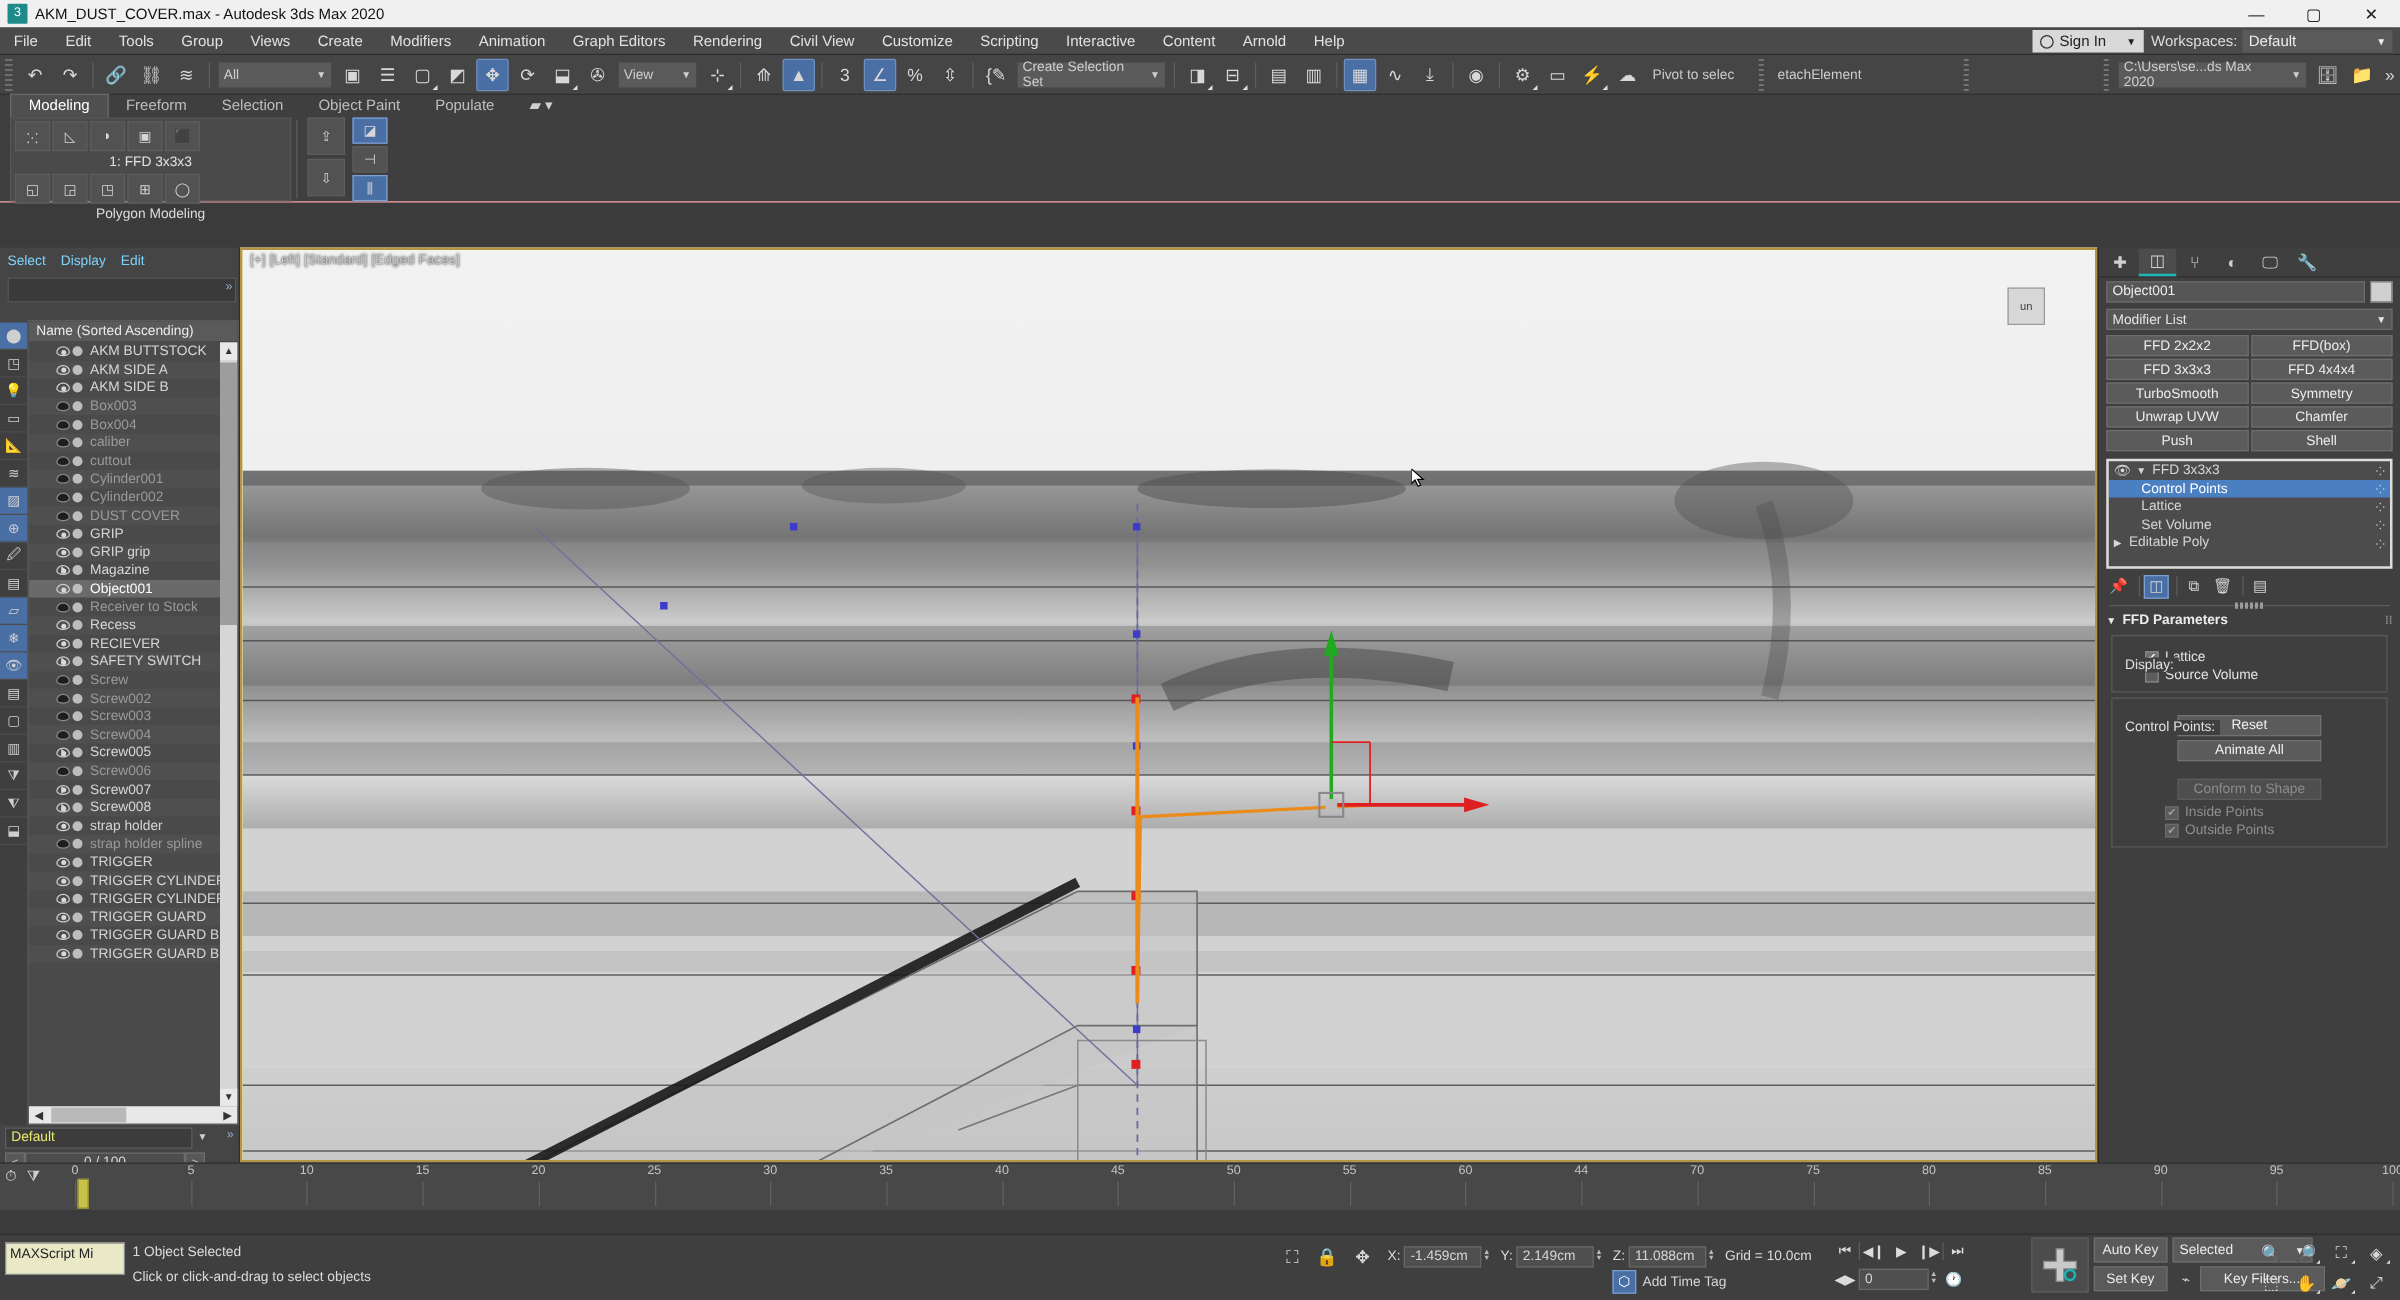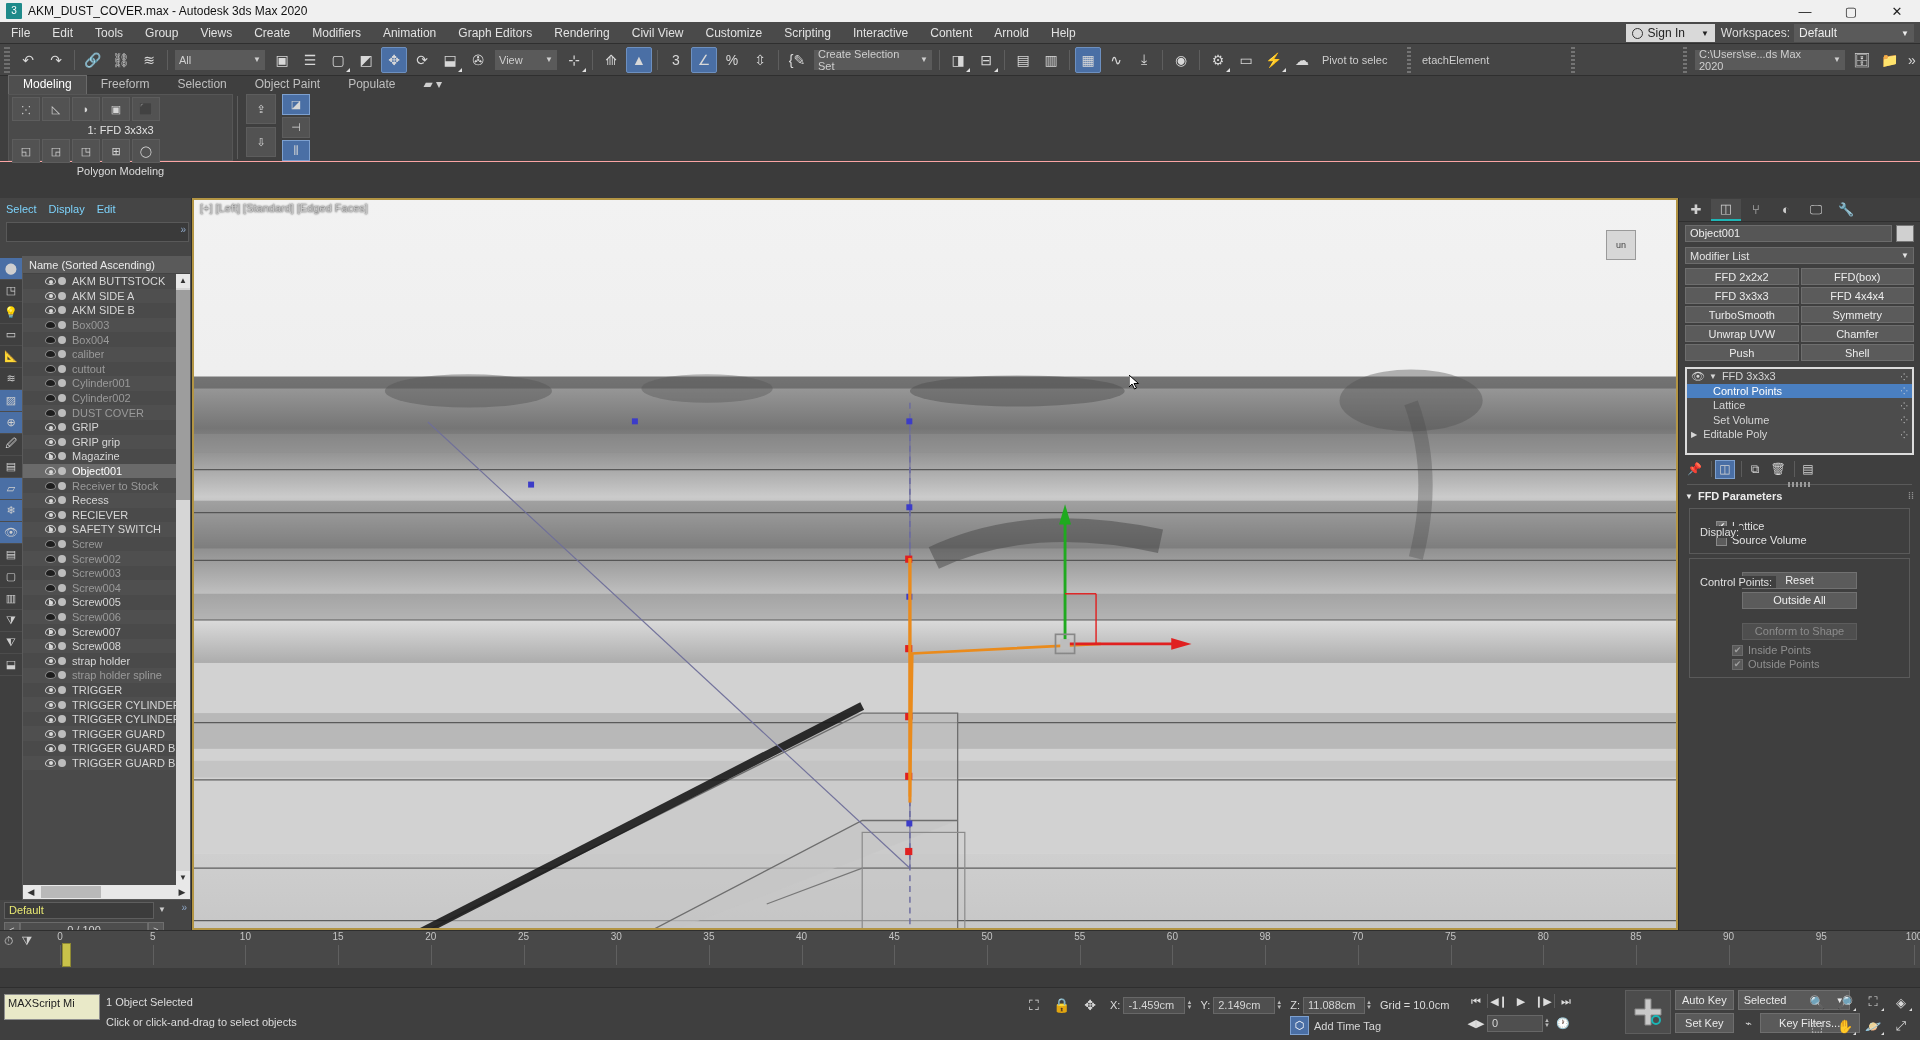--- a/index.html
+++ b/index.html
@@ -758,21 +758,21 @@
       <div class="ck">
         <span class="bx empty"></span>
         <span>Source Volume</span>
       </div>
     </div>
 
 
     <div class="grp">
       <span class="gl">Control Points:</span>
       <div class="cpbtn">Reset</div>
-      <div class="cpbtn">Outside All</div>
+      <div class="cpbtn">Animate All</div>
       <div style="height:8px"></div>
       <div class="cpbtn dis">Conform to Shape</div>
       <div class="ck dis" style="padding-left:34px">
         <span class="bx">✔</span>
         <span>Inside Points</span>
       </div>
       <div class="ck dis" style="padding-left:34px">
         <span class="bx">✔</span>
         <span>Outside Points</span>
       </div>
@@ -806,21 +806,21 @@
       <div class="ticklbl" style="left: 741.6px;">40</div>
       <div class="tick" style="left: 834.3px;"></div>
       <div class="ticklbl" style="left: 834.3px;">45</div>
       <div class="tick" style="left: 927px;"></div>
       <div class="ticklbl" style="left: 927px;">50</div>
       <div class="tick" style="left: 1019.7px;"></div>
       <div class="ticklbl" style="left: 1019.7px;">55</div>
       <div class="tick" style="left: 1112.4px;"></div>
       <div class="ticklbl" style="left: 1112.4px;">60</div>
       <div class="tick" style="left: 1205.1px;"></div>
-      <div class="ticklbl" style="left: 1205.1px;">98</div>
+      <div class="ticklbl" style="left: 1205.1px;">44</div>
       <div class="tick" style="left: 1297.8px;"></div>
       <div class="ticklbl" style="left: 1297.8px;">70</div>
       <div class="tick" style="left: 1390.5px;"></div>
       <div class="ticklbl" style="left: 1390.5px;">75</div>
       <div class="tick" style="left: 1483.2px;"></div>
       <div class="ticklbl" style="left: 1483.2px;">80</div>
       <div class="tick" style="left: 1575.9px;"></div>
       <div class="ticklbl" style="left: 1575.9px;">85</div>
       <div class="tick" style="left: 1668.6px;"></div>
       <div class="ticklbl" style="left: 1668.6px;">90</div>

